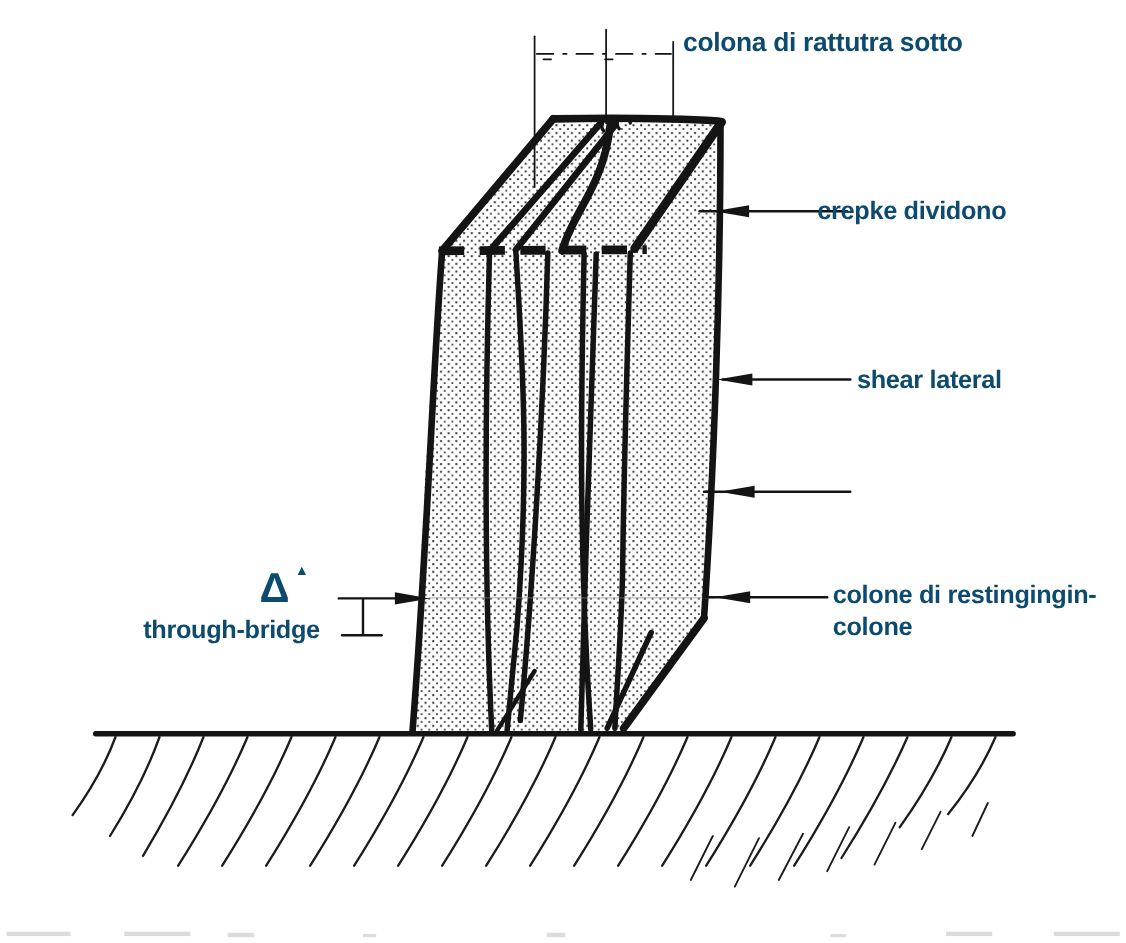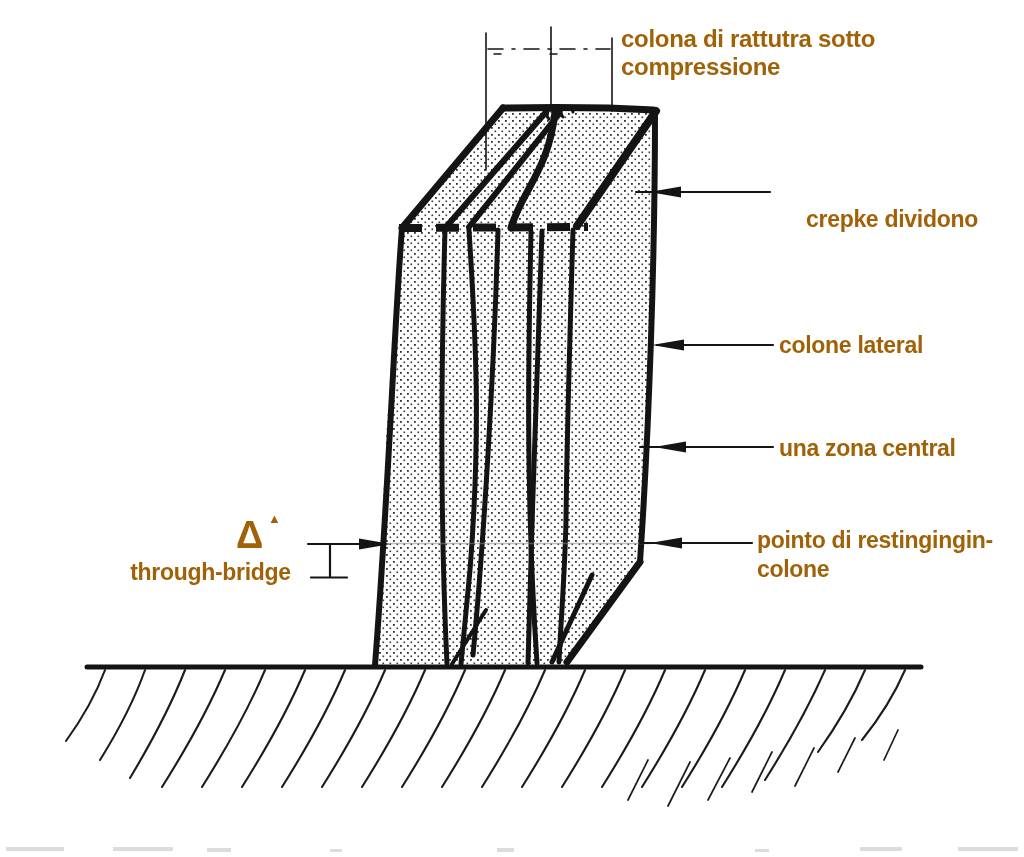--- a/index.html
+++ b/index.html
@@ -6,21 +6,21 @@
   .stage{
     position:relative;
     width:1024px;height:857px;
     background:#ffffff;
     overflow:hidden;
     font-family:"Liberation Sans", sans-serif;
   }
   .stage svg{position:absolute;left:0;top:0;}
   .lbl{
     position:absolute;
-    color:#a16207;
+    color:#0c4a6e;
     font-weight:700;
     font-size:23px;
     letter-spacing:-0.3px;
     white-space:nowrap;
     line-height:1.1;
   }
   .lbl-title{font-size:24px;}
   .lbl-right-align{text-align:center;white-space:nowrap;}
   .delta-big{font-size:38px;line-height:1;}
   .delta-sup{font-size:13px;line-height:1;}
@@ -149,29 +149,27 @@
       <rect x="207" y="848" width="24" height="4"></rect>
       <rect x="330" y="849" width="12" height="3"></rect>
       <rect x="497" y="848" width="17" height="4"></rect>
       <rect x="755" y="849" width="14" height="3"></rect>
       <rect x="860" y="847" width="42" height="4"></rect>
       <rect x="958" y="847" width="60" height="4"></rect>
     </g>
   </svg>
 
   <div class="lbl lbl-title" style="left:621px;top:26px;">colona di rattutra sotto</div>
-  <div class="lbl lbl-title" style="left:621px;top:54px;">compressione</div>
 
-  <div class="lbl" style="left:806px;top:179px;margin-top:28px;">crepke dividono</div>
+  <div class="lbl" style="left:743px;top:179px;">crepke dividono</div>
 
-  <div class="lbl" style="left:779px;top:333px;">colone lateral</div>
+  <div class="lbl" style="left:779px;top:333px;">shear lateral</div>
 
-  <div class="lbl" style="left:779px;top:436px;">una zona central</div>
 
-  <div class="lbl" style="left:757px;top:528px;">pointo di restingingin-</div>
+  <div class="lbl" style="left:757px;top:528px;">colone di restingingin-</div>
   <div class="lbl" style="left:757px;top:557px;">colone</div>
 
   <div class="lbl delta-big" style="left:236px;top:516px;">Δ</div>
   <div class="lbl delta-sup" style="left:268px;top:512px;">▲</div>
 
   <div class="lbl lbl-right-align" style="left:118px;top:560px;width:185px;">through-bridge</div>
 
 </div>
 
 </body></html>

